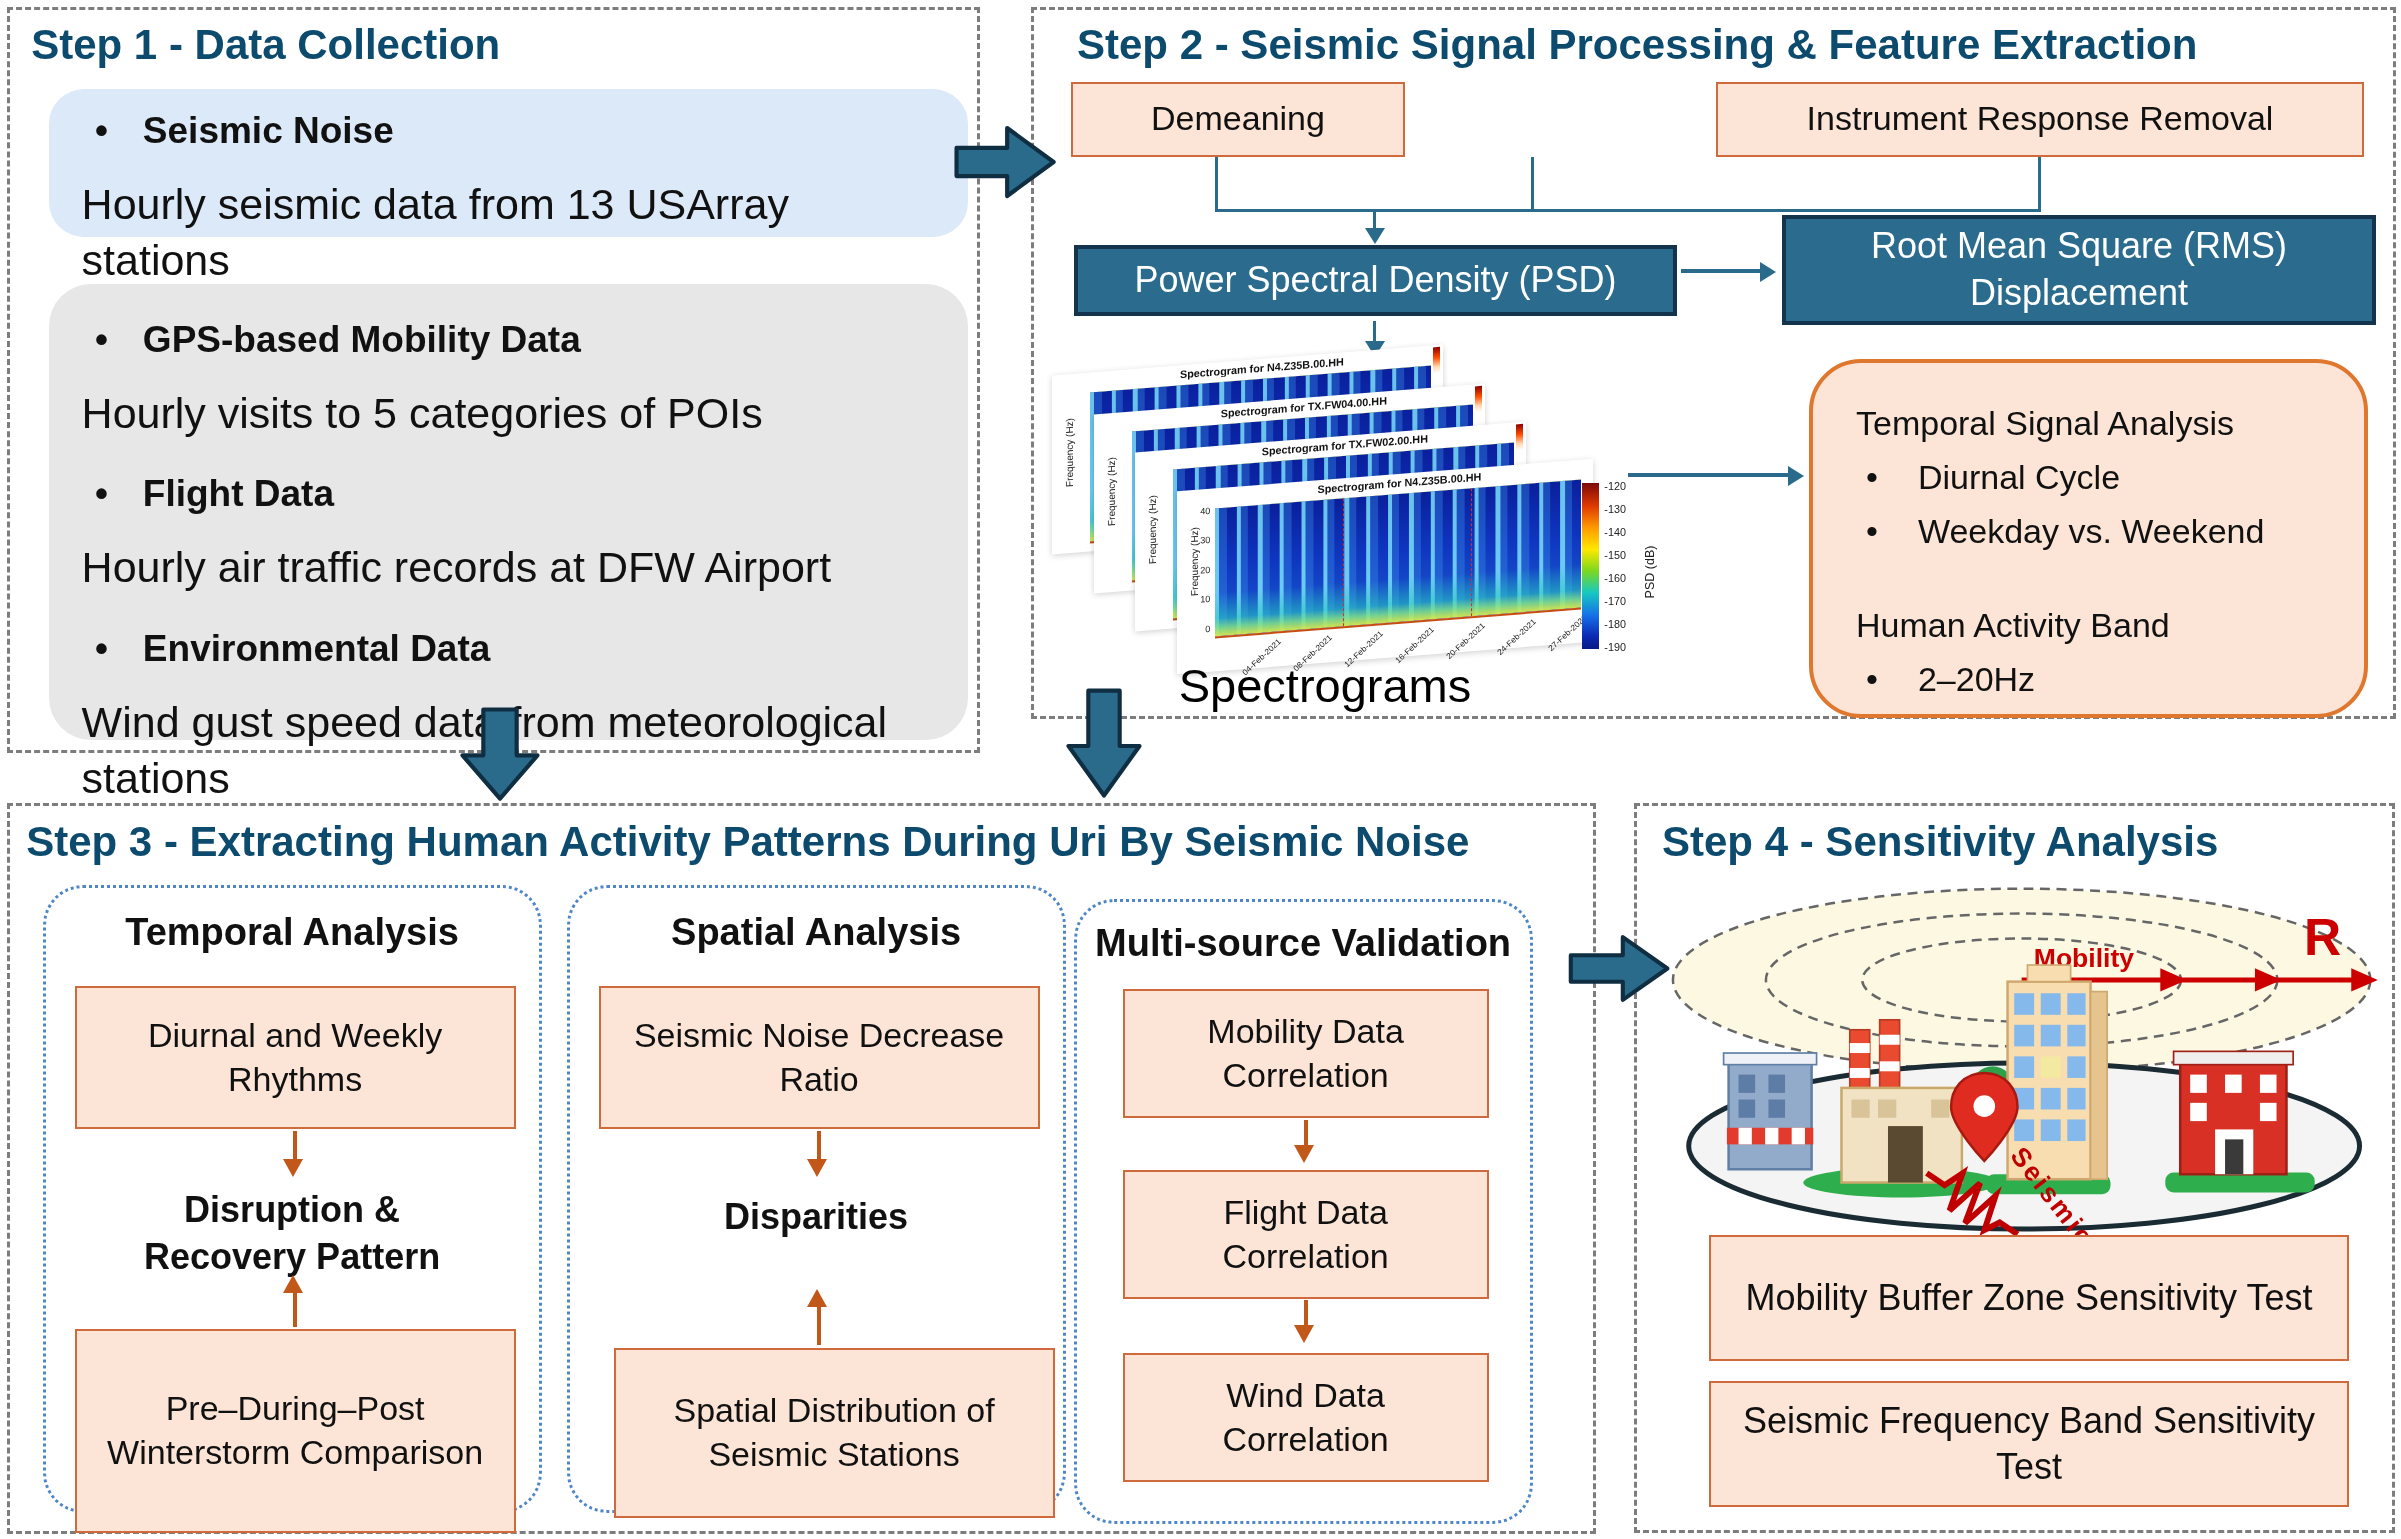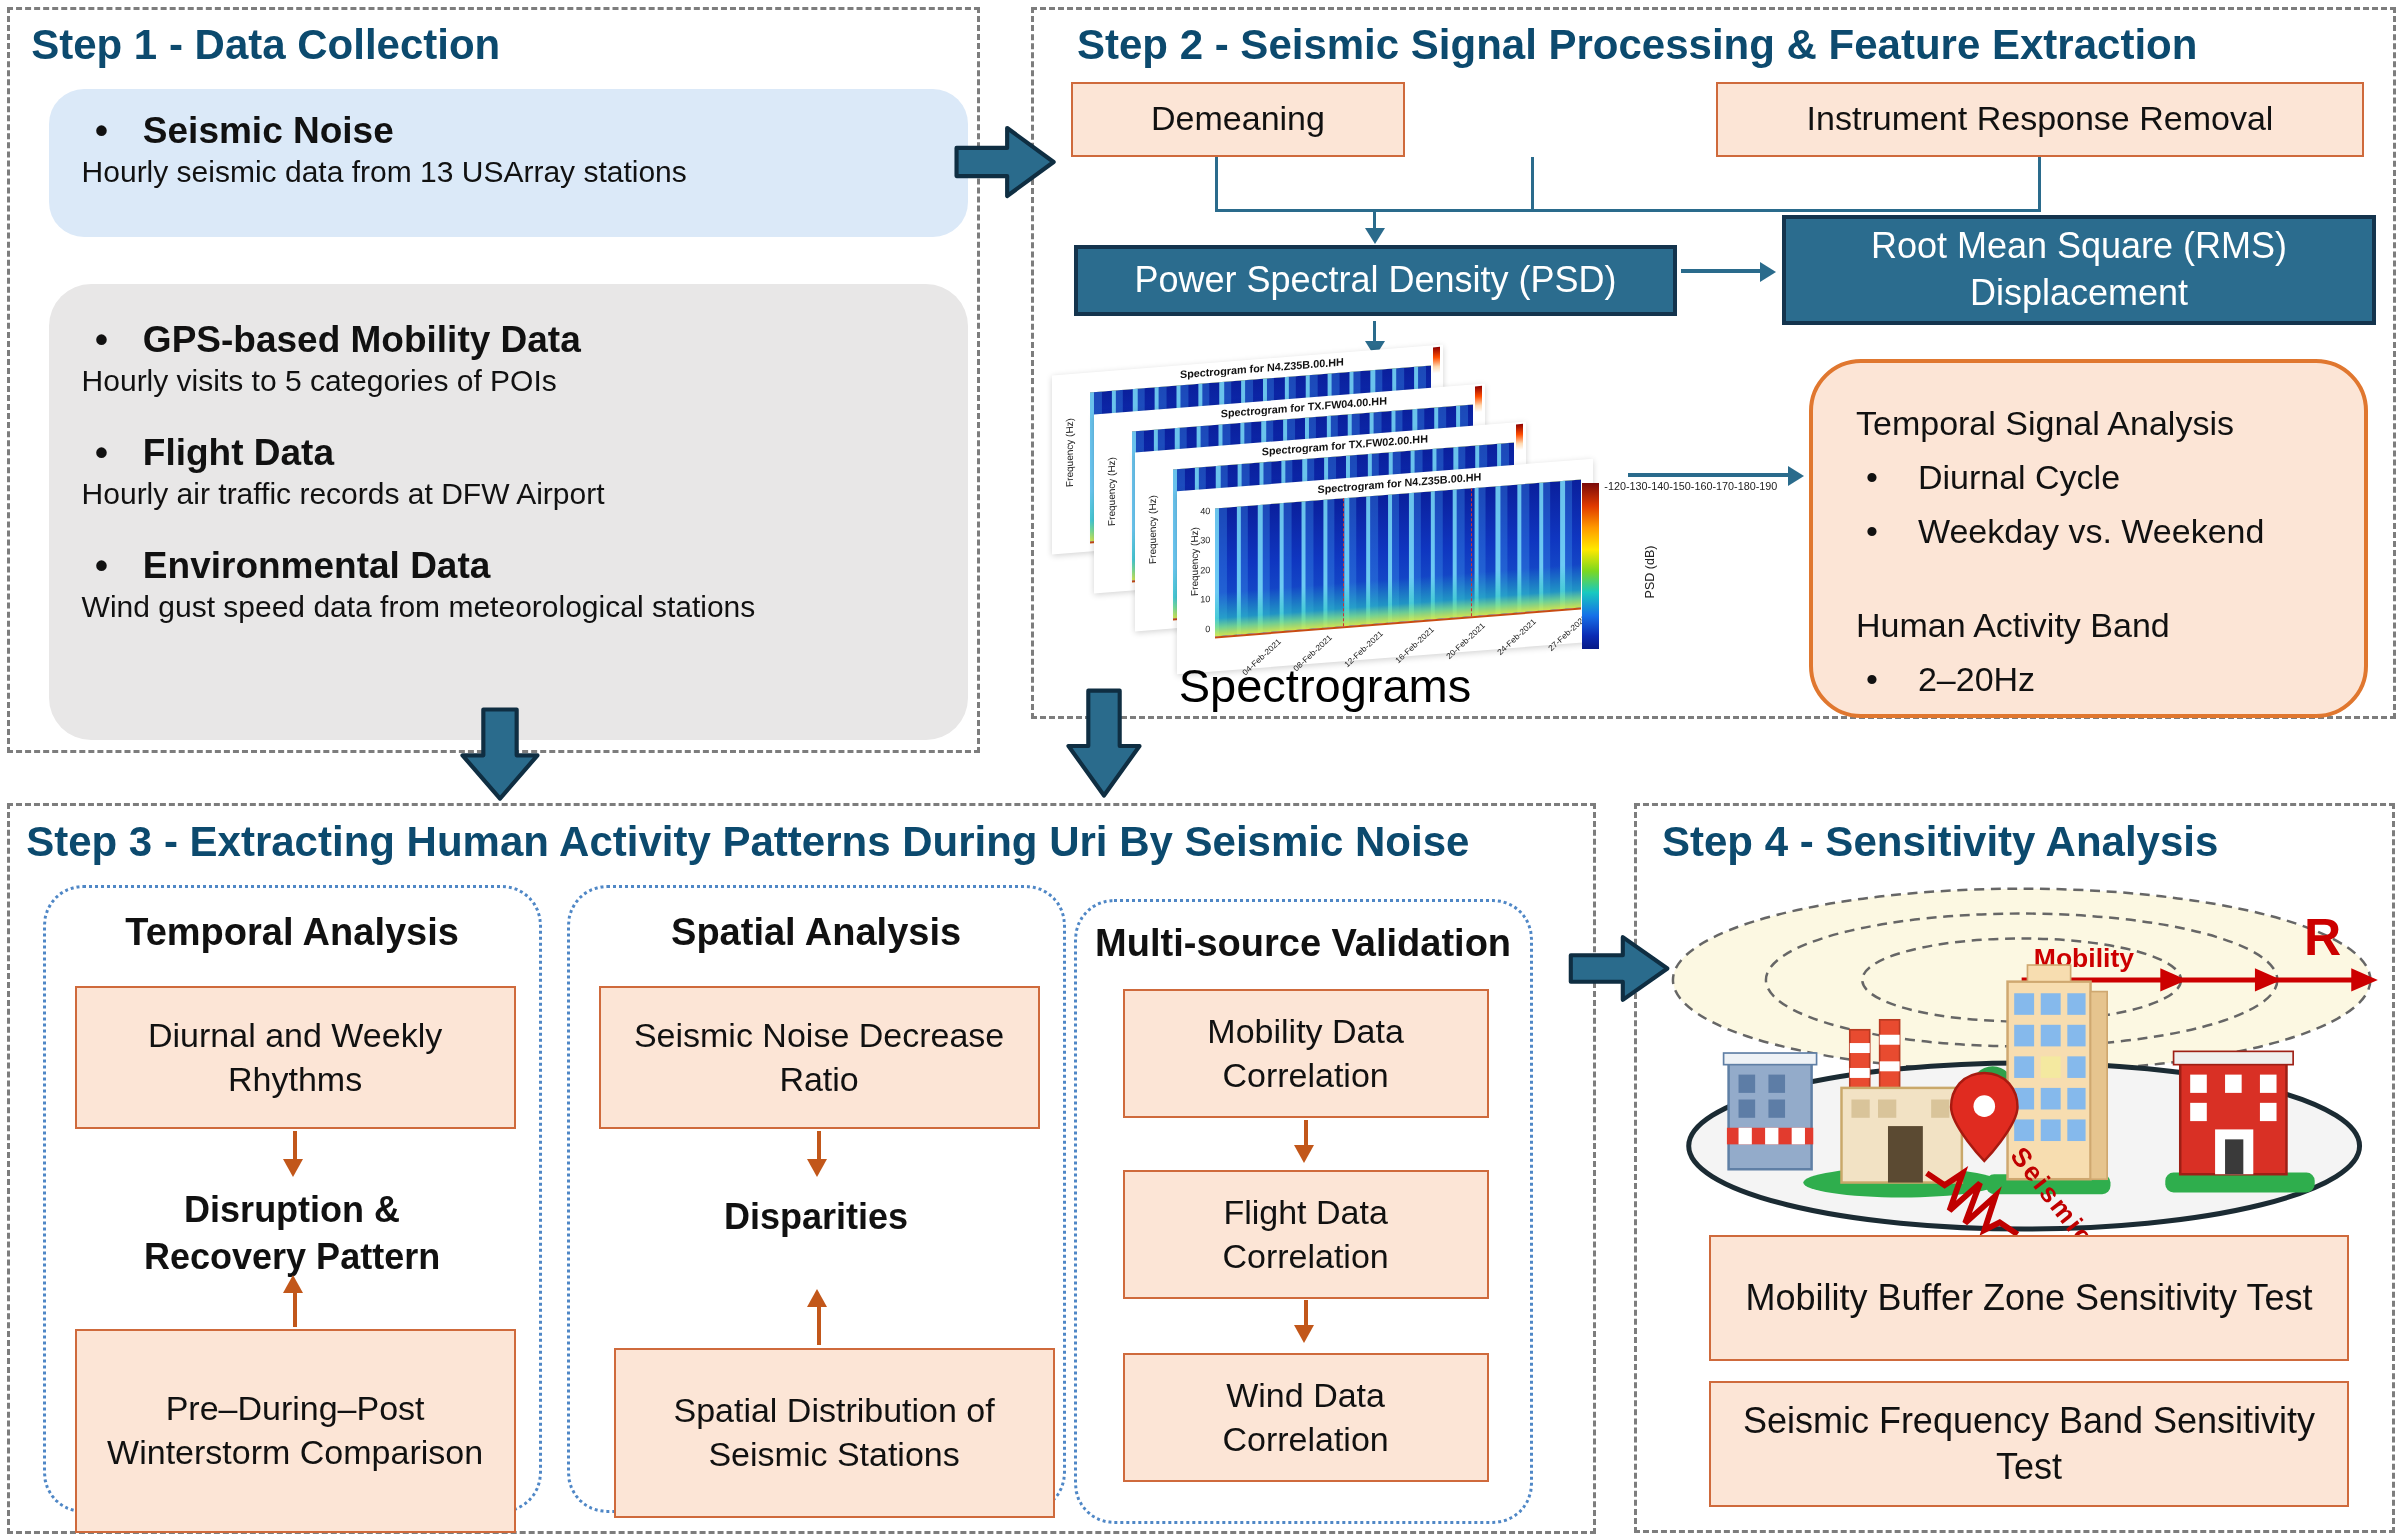--- a/index.html
+++ b/index.html
@@ -4,21 +4,21 @@
 <style>
   html,body{margin:0;padding:0}
   .canvas{position:relative;width:2401px;height:1539px;background:#fff;
     font-family:"Liberation Sans",sans-serif;color:#111;overflow:hidden}
   .panel{position:absolute;border:3.3px dashed #7d7d7d;background:#fff;box-sizing:border-box}
   .title{position:absolute;font-weight:700;font-size:42px;color:#0c4a6e;white-space:nowrap}
   .roundbox{position:absolute;box-sizing:border-box}
   .bluebox{background:#dbe9f8;border-radius:35px;padding:21.6px 33px}
   .graybox{background:#e8e7e7;border-radius:42px;padding:35px 33px}
   .brow{display:flex;align-items:baseline;gap:35px;font-weight:700;font-size:37px;padding-left:13.3px}
-  .bbody{font-size:30px;margin-top:0;line-height:1.3}
+  .bbody{font-size:43px;margin-top:25px;line-height:1.3}
   .group{margin-bottom:32px}
   .pbox{position:absolute;background:#fce5d6;border:2.5px solid #cf6a3c;box-sizing:border-box;
     display:flex;align-items:center;justify-content:center;text-align:center;
     font-size:34px;line-height:1.28;padding:6.6px 15px}
   .teal{position:absolute;background:#2b6c8e;border:4.2px solid #14344d;color:#fff;box-sizing:border-box;
     display:flex;flex-direction:column;align-items:center;justify-content:center;text-align:center;
     font-size:36px;line-height:1.3}
   .cline{position:absolute;background:#2a6b8c}
   .tri-d{position:absolute;width:0;height:0;border-left:10px solid transparent;border-right:10px solid transparent;border-top:16.6px solid #2a6b8c}
   .tri-r{position:absolute;width:0;height:0;border-top:10px solid transparent;border-bottom:10px solid transparent;border-left:16.6px solid #2a6b8c}
@@ -37,21 +37,21 @@
   .simg{position:absolute;left:38px;top:20px;right:11.6px;bottom:8.3px;border-bottom:2.5px solid #c84b12;background:
     linear-gradient(to top, rgba(216,232,74,.95) 0%, rgba(123,224,138,.85) 7%, rgba(40,200,190,.55) 14%, rgba(30,120,220,0) 34%),
     repeating-linear-gradient(90deg, rgba(130,235,255,.8) 0px 4.2px, rgba(60,150,235,.35) 4.2px 11.6px, rgba(10,40,180,0) 11.6px 21.6px),
     linear-gradient(to bottom,#0a1f9c 0%,#0f36c0 45%,#1a5fd0 100%)}
   .minibar{position:absolute;right:3.3px;top:1.7px;width:6.6px;height:26.6px;background:linear-gradient(#8f0000,#ff4d00 40%,#ffd9b0 75%,#fff)}
   .rline{position:absolute;top:0;bottom:0;width:0;border-left:1.7px dashed #d03030}
   .yticks{position:absolute;left:18.3px;top:16.6px;bottom:38px;width:15px;display:flex;flex-direction:column;justify-content:space-between;font-size:9.1px;text-align:right;color:#222}
   .xticks{position:absolute;left:52px;right:10px;bottom:-5px;height:35px;display:flex;justify-content:space-between;font-size:8.3px;color:#222}
   .xticks span{display:inline-block;transform:rotate(-40deg);transform-origin:100% 0;white-space:nowrap}
   .cbar{position:absolute;width:16.6px;background:linear-gradient(#7a0a0a,#e03a00 14%,#ff9a00 27%,#ffe800 40%,#7cd81f 53%,#17c9c0 66%,#1670e8 80%,#0b2bb4 92%,#071a86)}
-  .cticks{position:absolute;display:flex;justify-content:space-between;font-size:10.8px;color:#222}
+  .cticks{position:absolute;display:flex;flex-direction:column;justify-content:space-between;font-size:10.8px;color:#222}
   .clabel{position:absolute;transform:rotate(-90deg);font-size:12.5px;color:#222;white-space:nowrap}
   .caption{position:absolute;font-size:47px;color:#000;text-align:center}
   .tpa{position:absolute;background:#fce5d6;border:4.2px solid #e0772f;border-radius:52px;box-sizing:border-box;
     padding:28px 43px;font-size:34px;line-height:1.3}
   .tpa .h{margin:10px 0}
   .tpa .b{display:flex;gap:40px;padding-left:10px;margin:10px 0}
   .sp{height:30px}
 </style>
 </head>
 <body>

